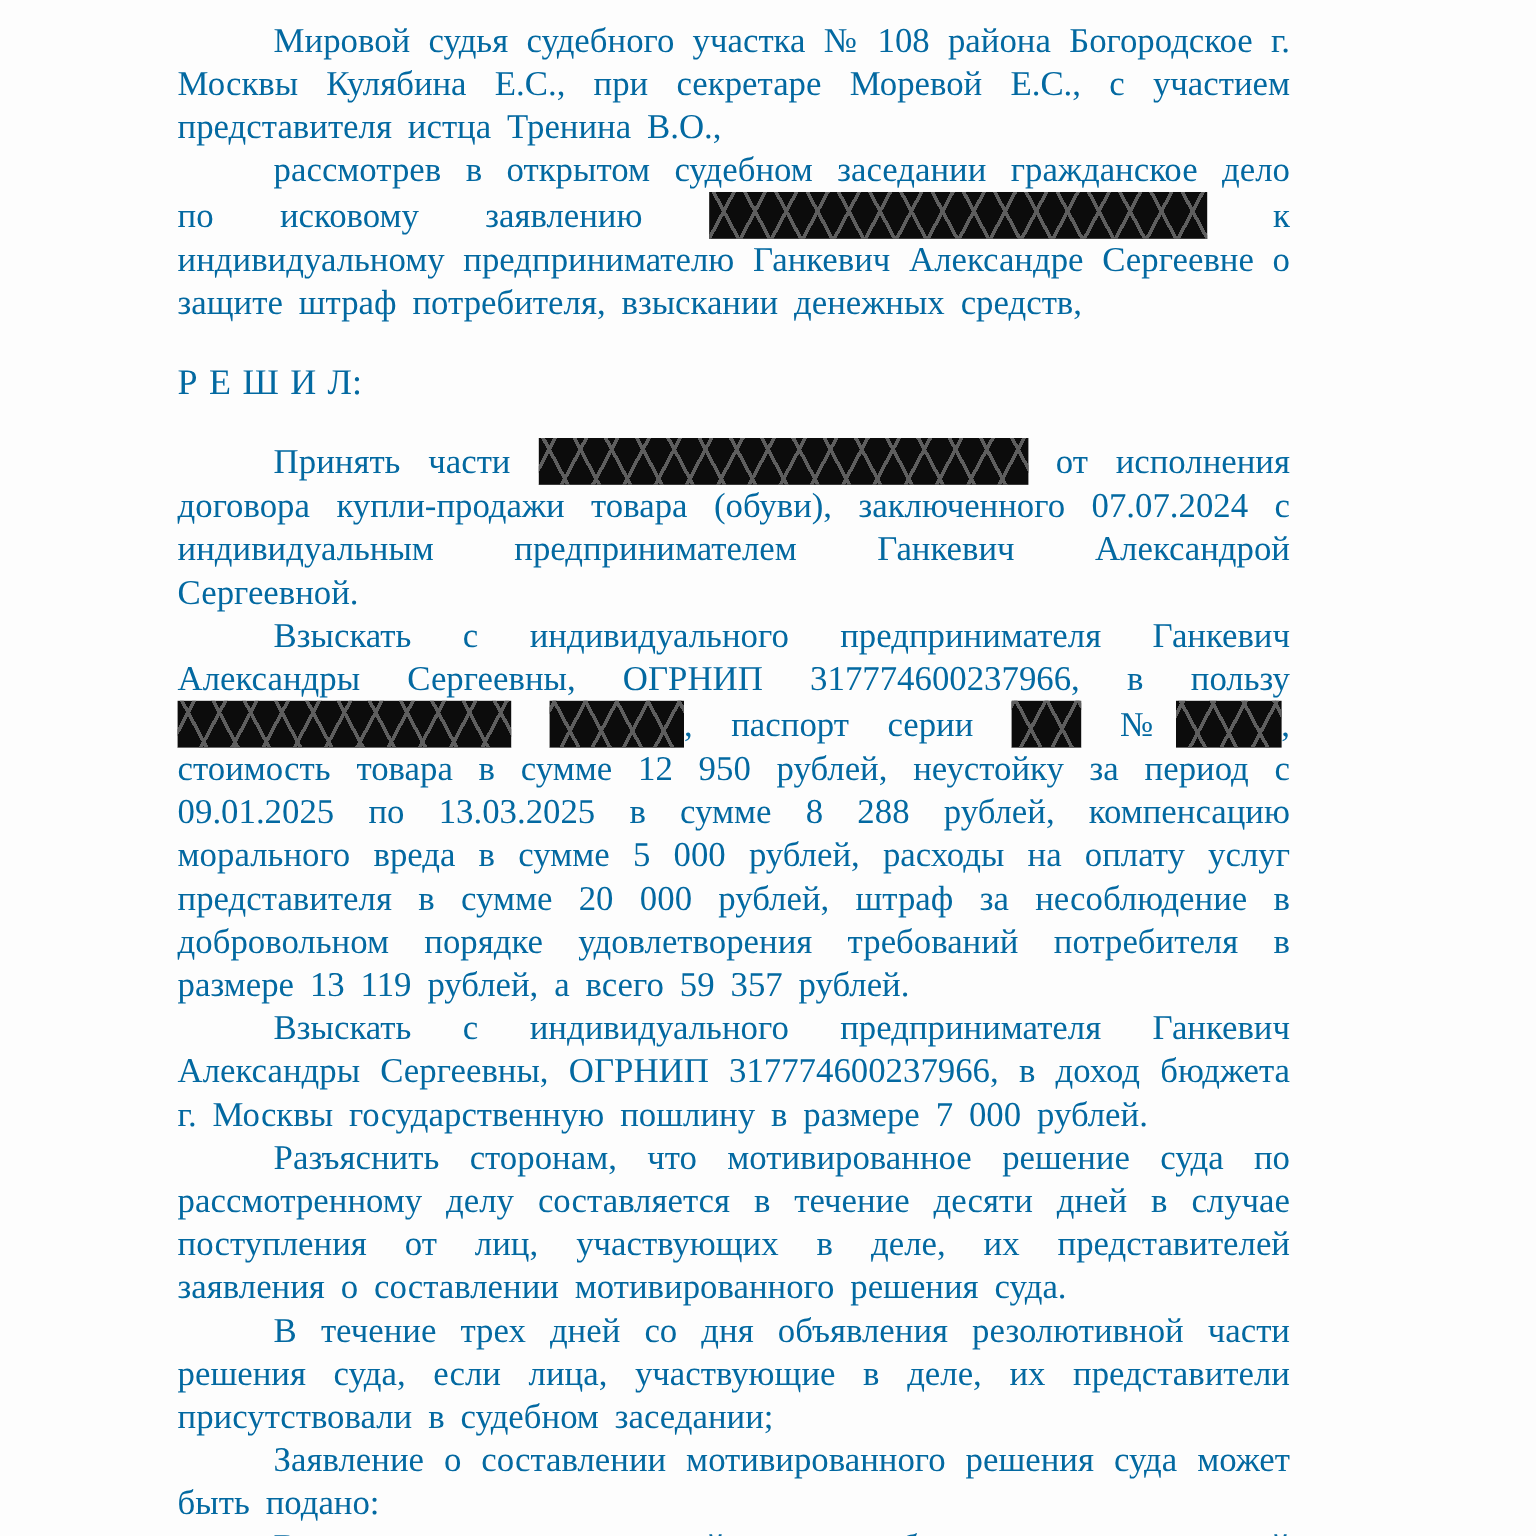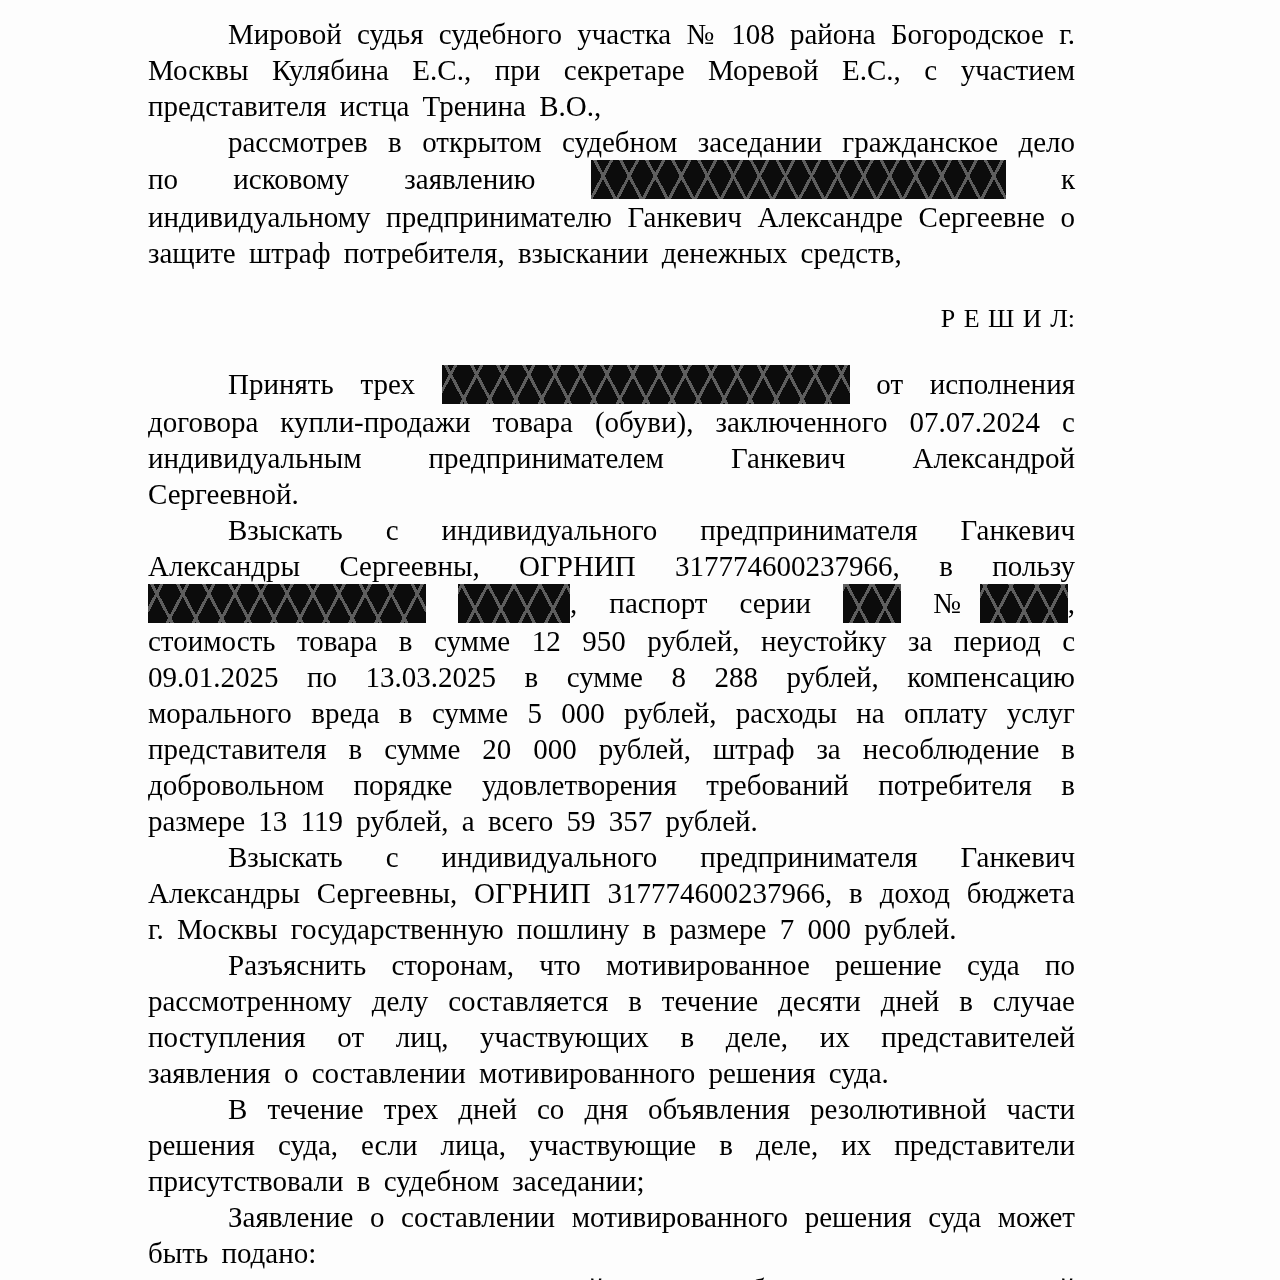--- a/index.html
+++ b/index.html
@@ -9,56 +9,56 @@
     height: 1280px;
     overflow: hidden;
     background: #fdfdfd;
   }
   .page {
     box-sizing: border-box;
     width: 1153px;
     height: 1280px;
     padding: 16px 78px 0 148px;
     background: #fdfdfd;
-    color: #000000;
+    color: #0369a1;
     font-family: "Liberation Serif", "DejaVu Serif", serif;
     font-size: 29px;
     line-height: 36px;
     overflow: hidden;
   }
   p.body {
     margin: 0;
     text-align: justify;
     text-indent: 80px;
     word-spacing: 6px;
   }
   p.heading {
     margin: 30px 0 28px 0;
-    text-align: right;
+    text-align: left;
     text-indent: 0;
-    font-size: 26px;
+    font-size: 30px;
     word-spacing: 2px;
   }
   .redaction {
     display: inline-block;
     height: 39px;
     vertical-align: -10px;
     background-color: #0c0c0c;
     background-image:
       repeating-linear-gradient(62deg,  rgba(0,0,0,0) 0 20px, #5e5e5e 20px 23px),
       repeating-linear-gradient(-62deg, rgba(0,0,0,0) 0 20px, #5e5e5e 20px 23px);
   }
 </style>
 </head>
 <body>
 
 <div class="page">
     <p class="body"><span>Мировой судья судебного участка № 108 района Богородское г. Москвы Кулябина Е.С., при секретаре Моревой Е.С., с участием представителя истца Тренина В.О.,</span></p>
     <p class="body"><span>рассмотрев в открытом судебном заседании гражданское дело по исковому заявлению </span><span class="redaction" style="width: 415px;"></span><span> к индивидуальному предпринимателю Ганкевич Александре Сергеевне о защите штраф потребителя, взыскании денежных средств,</span></p>
     <p class="heading"><span>Р Е Ш И Л:</span></p>
-    <p class="body"><span>Принять трех </span><span class="redaction" style="width: 408px;"></span><span> от исполнения договора купли-продажи товара (обуви), заключенного 07.07.2024 с индивидуальным предпринимателем Ганкевич Александрой Сергеевной.</span></p>
+    <p class="body"><span>Принять части </span><span class="redaction" style="width: 408px;"></span><span> от исполнения договора купли-продажи товара (обуви), заключенного 07.07.2024 с индивидуальным предпринимателем Ганкевич Александрой Сергеевной.</span></p>
     <p class="body"><span>Взыскать с индивидуального предпринимателя Ганкевич Александры Сергеевны, ОГРНИП 317774600237966, в пользу </span><span class="redaction" style="width: 278px;"></span><span> </span><span class="redaction" style="width: 112px;"></span><span>, паспорт серии </span><span class="redaction" style="width: 58px;"></span><span> №</span><span class="redaction" style="width: 88px;"></span><span>, стоимость товара в сумме 12 950 рублей, неустойку за период с 09.01.2025 по 13.03.2025 в сумме 8 288 рублей, компенсацию морального вреда в сумме 5 000 рублей, расходы на оплату услуг представителя в сумме 20 000 рублей, штраф за несоблюдение в добровольном порядке удовлетворения требований потребителя в размере 13 119 рублей, а всего 59 357 рублей.</span></p>
     <p class="body"><span>Взыскать с индивидуального предпринимателя Ганкевич Александры Сергеевны, ОГРНИП 317774600237966, в доход бюджета г. Москвы государственную пошлину в размере 7 000 рублей.</span></p>
     <p class="body"><span>Разъяснить сторонам, что мотивированное решение суда по рассмотренному делу составляется в течение десяти дней в случае поступления от лиц, участвующих в деле, их представителей заявления о составлении мотивированного решения суда.</span></p>
     <p class="body"><span>В течение трех дней со дня объявления резолютивной части решения суда, если лица, участвующие в деле, их представители присутствовали в судебном заседании;</span></p>
     <p class="body"><span>Заявление о составлении мотивированного решения суда может быть подано:</span></p>
     <p class="body"><span>В течение пятнадцати дней со дня объявления резолютивной части</span></p>
   </div>
 
 </body></html>

